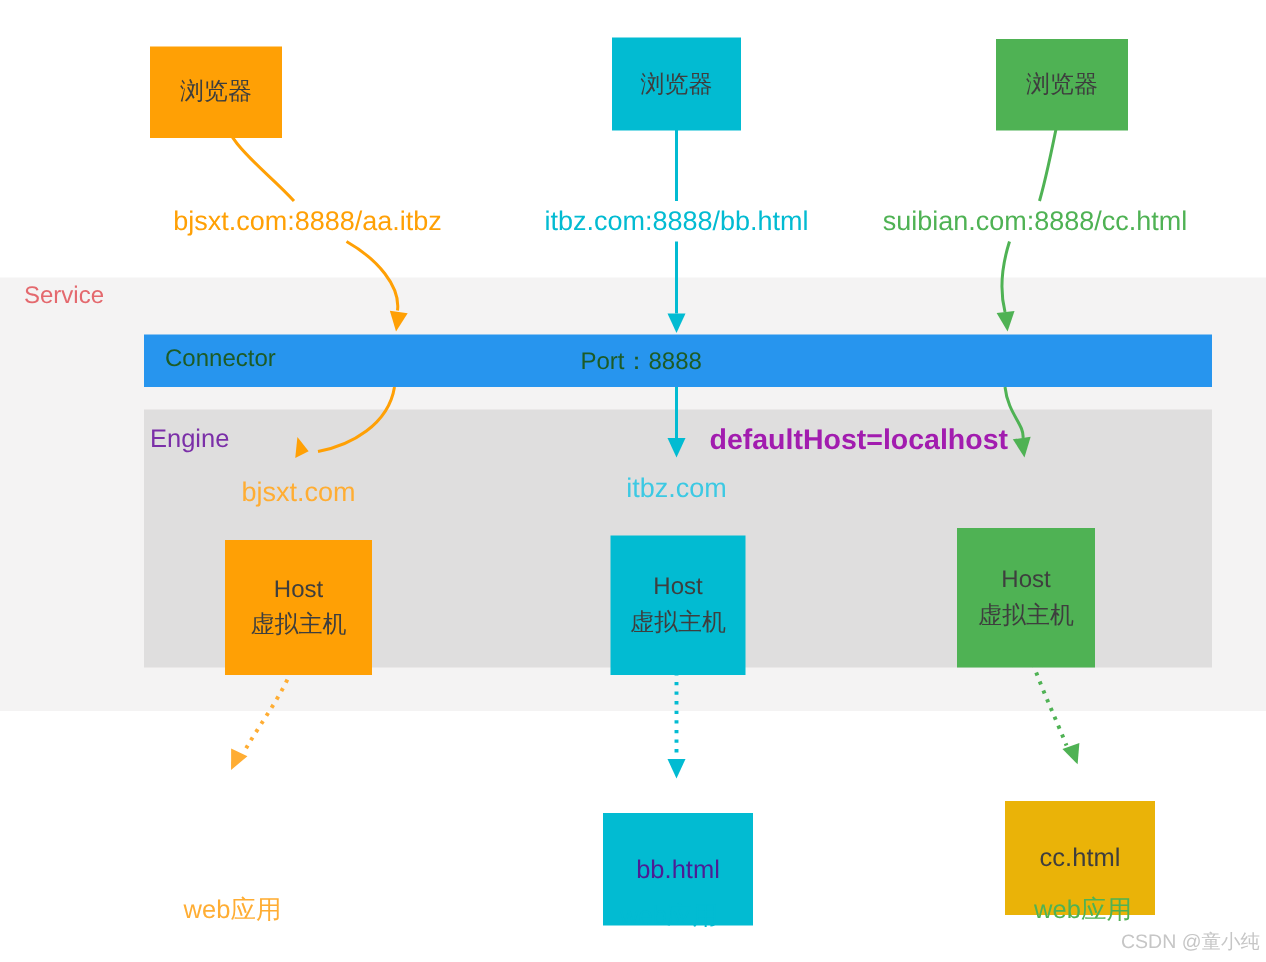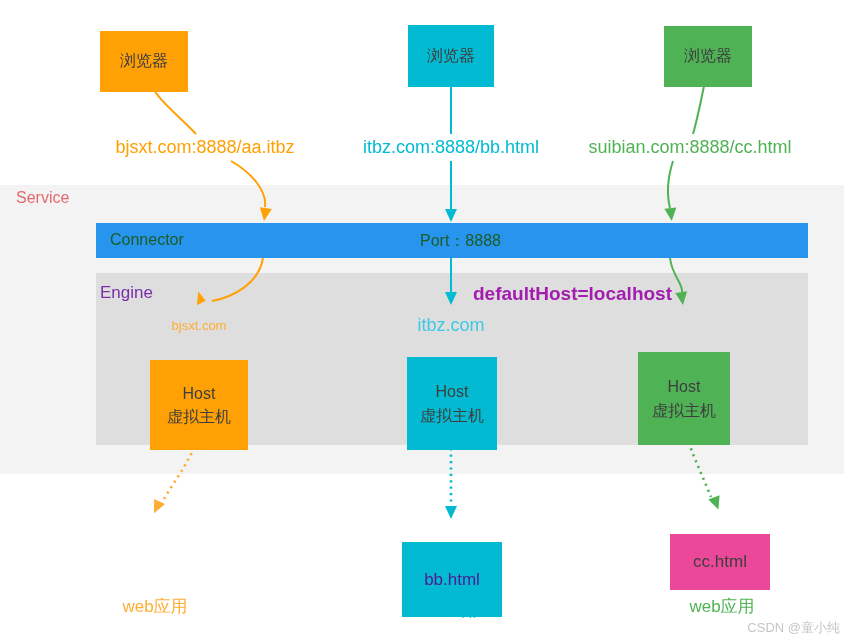--- a/index.html
+++ b/index.html
@@ -22,21 +22,21 @@
 </head>
 <body>
 
 <div class="canvas">
 
   <div class="band z1" style="left: 0px; top: 185px; width: 844px; height: 289px; background-color: rgb(244, 243, 243);"></div>
   <div class="lbl z2" style="left: 16px; top: 189px; font-size: 16px; color: rgb(228, 105, 110);">Service</div>
 
   <div class="band z2" style="left: 96px; top: 223px; width: 712px; height: 35px; background-color: rgb(39, 149, 238);"></div>
   <div class="lbl z2" style="left: 110px; top: 231px; font-size: 16px; color: rgb(29, 91, 37);">Connector</div>
-  <div class="lbl z2" style="left: 420px; top: 231px; font-size: 16px; color: rgb(29, 91, 37);">Port：8888</div>
+  <div class="lbl z2" style="left: 387px; top: 231px; font-size: 16px; color: rgb(29, 91, 37);">Port：8888</div>
 
   <div class="band z2" style="left: 96px; top: 273px; width: 712px; height: 172px; background-color: rgb(223, 222, 222);"></div>
   <div class="lbl z2" style="left: 100px; top: 283px; font-size: 17px; color: rgb(123, 47, 168);">Engine</div>
   <div class="lbl z2" style="left: 473px; top: 283px; font-size: 19px; font-weight: 600; color: #a21caf;">defaultHost=localhost</div>
 
   <svg class="arrows" width="844" height="641" viewBox="0 0 844 641">
 
     <path d="M145,70 C151,97 177,113 196,134" fill="none" stroke-width="2" stroke="#FFA005"></path>
     <path d="M451,66 L451,134" fill="none" stroke-width="2" stroke="#02BBD2"></path>
     <path d="M708,66 C703,91 699,113 693,134" fill="none" stroke-width="2" stroke="#4FB254"></path>
@@ -70,40 +70,40 @@
     <span class="bt" style="color: rgb(62, 62, 62);">浏览器</span>
   </div>
   <div class="box z4" style="left: 664px; top: 4px; width: 88px; height: 61px; background-color: rgb(79, 178, 84);">
     <span class="bt" style="color: rgb(62, 62, 62);">浏览器</span>
   </div>
 
   <div class="lbl ctr z4" style="left: 95px; top: 137px; width: 220px; font-size: 18px; color: rgb(255, 160, 5);">bjsxt.com:8888/aa.itbz</div>
   <div class="lbl ctr z4" style="left: 341px; top: 137px; width: 220px; font-size: 18px; color: rgb(2, 187, 210);">itbz.com:8888/bb.html</div>
   <div class="lbl ctr z4" style="left: 580px; top: 137px; width: 220px; font-size: 18px; color: rgb(79, 178, 84);">suibian.com:8888/cc.html</div>
 
-  <div class="lbl ctr z4" style="left: 139px; top: 318px; width: 120px; font-size: 13px; color: rgb(255, 173, 51);">bjsxt.com</div>
+  <div class="lbl ctr z4" style="left: 139px; top: 318px; width: 120px; font-size: 18px; color: rgb(255, 173, 51);">bjsxt.com</div>
   <div class="lbl ctr z4" style="left: 391px; top: 315px; width: 120px; font-size: 18px; color: rgb(60, 201, 227);">itbz.com</div>
 
   <div class="box host-box z4" style="left: 150px; top: 338px; width: 98px; height: 90px; background-color: rgb(255, 160, 5);">
     <span class="bt" style="color: rgb(62, 62, 62);">Host</span>
     <span class="bt" style="color: rgb(62, 62, 62);">虚拟主机</span>
   </div>
   <div class="box host-box z4" style="left: 407px; top: 335px; width: 90px; height: 93px; background-color: rgb(2, 187, 210);">
     <span class="bt" style="color: rgb(62, 62, 62);">Host</span>
     <span class="bt" style="color: rgb(62, 62, 62);">虚拟主机</span>
   </div>
   <div class="box host-box z4" style="left: 638px; top: 330px; width: 92px; height: 93px; background-color: rgb(79, 178, 84);">
     <span class="bt" style="color: rgb(62, 62, 62);">Host</span>
     <span class="bt" style="color: rgb(62, 62, 62);">虚拟主机</span>
   </div>
 
   <div class="box z4" style="left: 402px; top: 520px; width: 100px; height: 75px; background-color: rgb(2, 187, 210);">
     <span class="bt" style="font-size: 17px; color: #4c1d95;">bb.html</span>
   </div>
-  <div class="box z4" style="left: 670px; top: 512px; width: 100px; height: 56px; background-color: #ec4899;">
+  <div class="box z4" style="left: 670px; top: 512px; width: 100px; height: 76px; background-color: #eab308;">
     <span class="bt" style="font-size: 17px; color: rgb(62, 62, 62);">cc.html</span>
   </div>
 
   <div class="lbl ctr z4" style="left: 105px; top: 595px; width: 100px; font-size: 17px; color: rgb(255, 173, 51);">web应用</div>
   <div class="lbl ctr z4" style="left: 396px; top: 599px; width: 100px; font-size: 17px; color: rgb(2, 187, 210);">web应用</div>
   <div class="lbl ctr z4" style="left: 672px; top: 595px; width: 100px; font-size: 17px; color: rgb(79, 178, 84);">web应用</div>
 
   <div class="lbl z5" style="right: 4px; top: 619px; font-size: 13px; color: rgb(198, 198, 198); margin-left: 32px;">CSDN @童小纯</div>
 
 </div>

